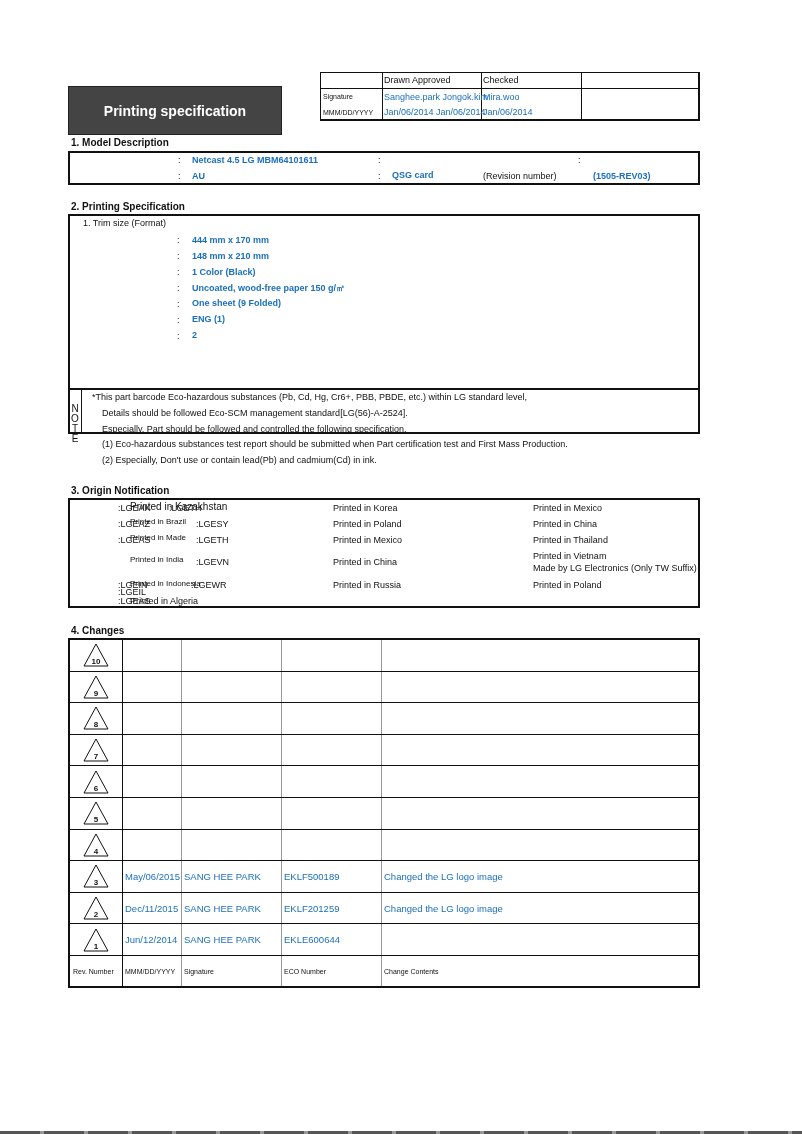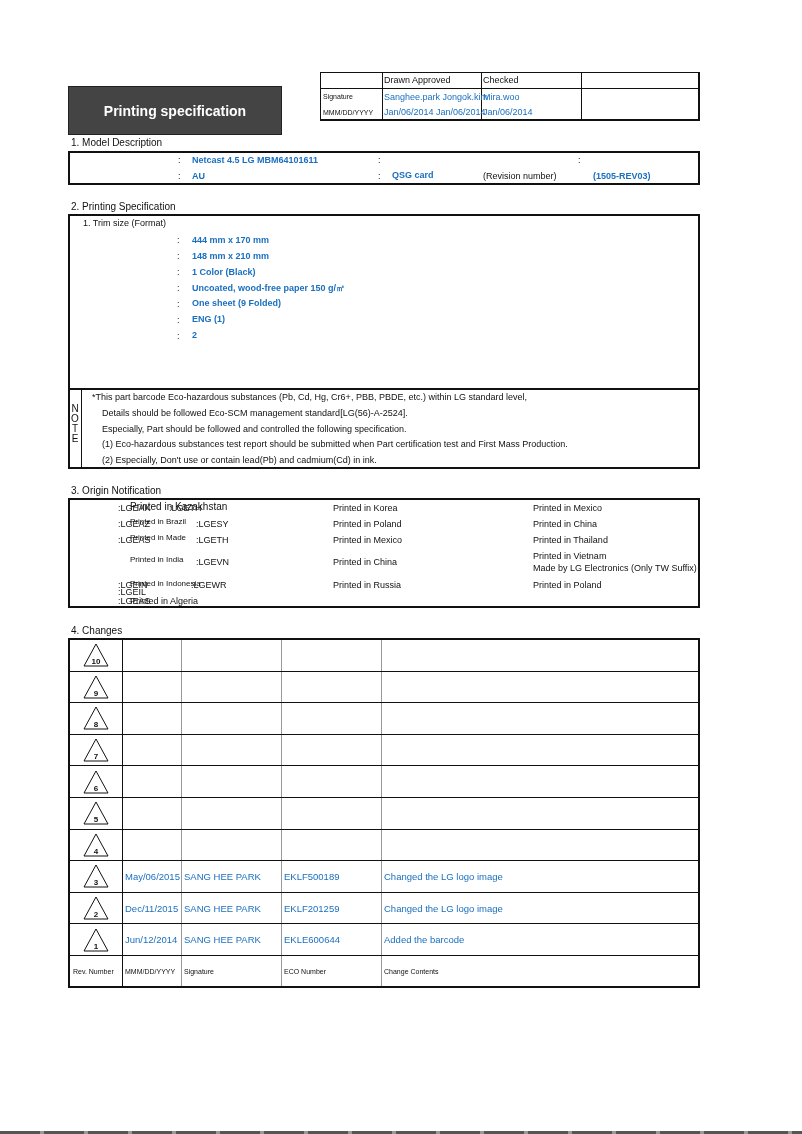--- a/index.html
+++ b/index.html
@@ -10,21 +10,21 @@
   .bold { font-weight: bold; }
 
   
   .title-box { position: absolute; left: 68px; top: 72px; width: 214px; height: 49px; background: #444444; border: 1px solid #222; color: #fff; font-weight: bold; font-size: 14px; display: flex; align-items: center; justify-content: center; margin-top: 14px; }
 
   
   .approval { position: absolute; left: 320px; top: 72px; width: 380px; height: 49px; border: 2px solid #111; border-top-width: 1px; border-left-width: 1px; }
   .approval .vline { position: absolute; top: 0; bottom: 0; width: 1px; background: #111; }
   .approval .hline { position: absolute; left: 0; right: 0; height: 1px; background: #111; }
 
-  .section-title { position: absolute; font-weight: normal; font-size: 10px; }
+  .section-title { position: absolute; font-weight: bold; font-size: 10px; }
 
   .box { position: absolute; border: 2px solid #111; }
 
   .note-letters { position: absolute; left: 70px; top: 404px; width: 10px; font-size: 10px; line-height: 10px; text-align: center; }
 
   
   .changes { position: absolute; left: 68px; top: 638px; width: 632px; height: 350px; border: 2px solid #111; }
   .ch-row { position: absolute; left: 0; right: 0; height: 31.6px; border-bottom: 1.5px solid #111; }
   .ch-cell { position: absolute; top: 0; bottom: 0; display: flex; align-items: center; padding-left: 3px; font-size: 9.5px; }
   .ch-vline { position: absolute; top: 0; bottom: 0; width: 1px; background: #999; }
@@ -64,21 +64,21 @@
   <span class="abs" style="left:508px;top:2px">:</span>
   <span class="abs" style="left:108px;top:18px">:</span>
   <span class="abs blue bold" style="left:122px;top:18px">AU</span>
   <span class="abs" style="left:308px;top:18px">:</span>
   <span class="abs blue bold" style="left:322px;top:17px">QSG card</span>
   <span class="abs" style="left:413px;top:18px">(Revision number)</span>
   <span class="abs blue bold" style="left:523px;top:18px">(1505-REV03)</span>
 </div>
 
 <div class="section-title" style="left:71px;top:201px">2. Printing Specification</div>
-<div class="box" style="left:68px;top:214px;width:632px;height:255px">
+<div class="box" style="left:68px;top:214px;width:632px;height:220px">
   <span class="abs" style="left:13px;top:2px">1. Trim size (Format)</span>
 
   <span class="abs" style="left:107px;top:19px">:</span>
   <span class="abs blue bold" style="left:122px;top:19px">444 mm x 170 mm</span>
   <span class="abs" style="left:107px;top:35px">:</span>
   <span class="abs blue bold" style="left:122px;top:35px">148 mm x 210 mm</span>
   <span class="abs" style="left:107px;top:51px">:</span>
   <span class="abs blue bold" style="left:122px;top:51px">1 Color (Black)</span>
   <span class="abs" style="left:107px;top:67px">:</span>
   <span class="abs blue bold" style="left:122px;top:66px">Uncoated, wood-free paper 150 g/㎡</span>
@@ -260,21 +260,20 @@
         <div class="tri">
           <svg width="28" height="26">
             <polygon points="14,2 2,24 26,24" fill="none" stroke="#111" stroke-width="1"></polygon>
           </svg>
           <span>1</span>
         </div>
       </div>
     <div class="ch-cell blue" style="left:52px;width:59px">Jun/12/2014</div>
     <div class="ch-cell blue" style="left:111px;width:100px">SANG HEE PARK</div>
     <div class="ch-cell blue" style="left:211px;width:100px">EKLE600644</div>
-    <div class="ch-cell blue" style="left:311px;right:0">Added the barcode</div>
   </div>
   <div class="ch-row" style="top:316px;border-bottom:none">
     <div class="ch-cell" style="left:0;width:52px;font-size:7px">Rev. Number</div>
     <div class="ch-cell" style="left:52px;width:59px;font-size:7px">MMM/DD/YYYY</div>
     <div class="ch-cell" style="left:111px;width:100px;font-size:7px">Signature</div>
     <div class="ch-cell" style="left:211px;width:100px;font-size:7px">ECO Number</div>
     <div class="ch-cell" style="left:311px;right:0;font-size:7px">Change Contents</div>
   </div>
 </div>
 

